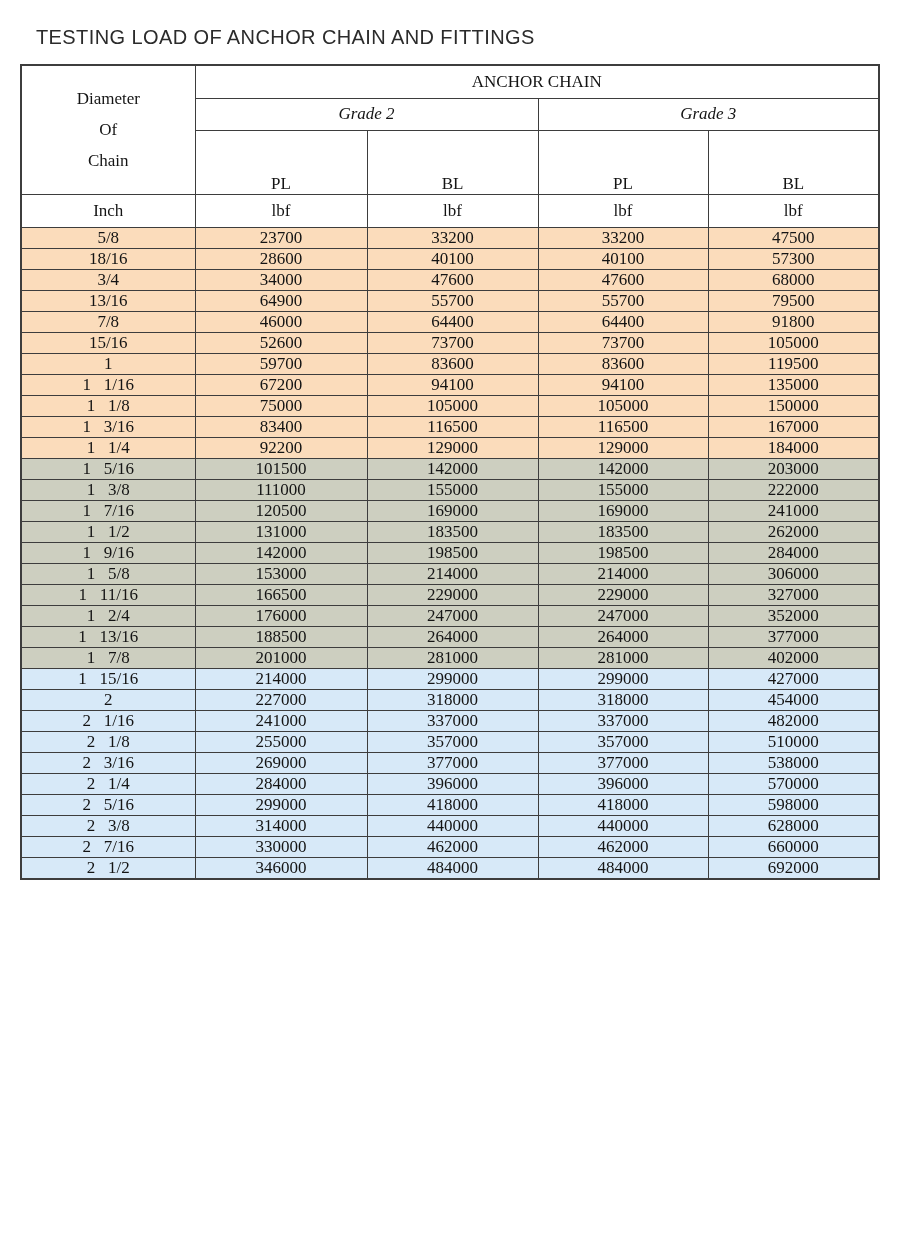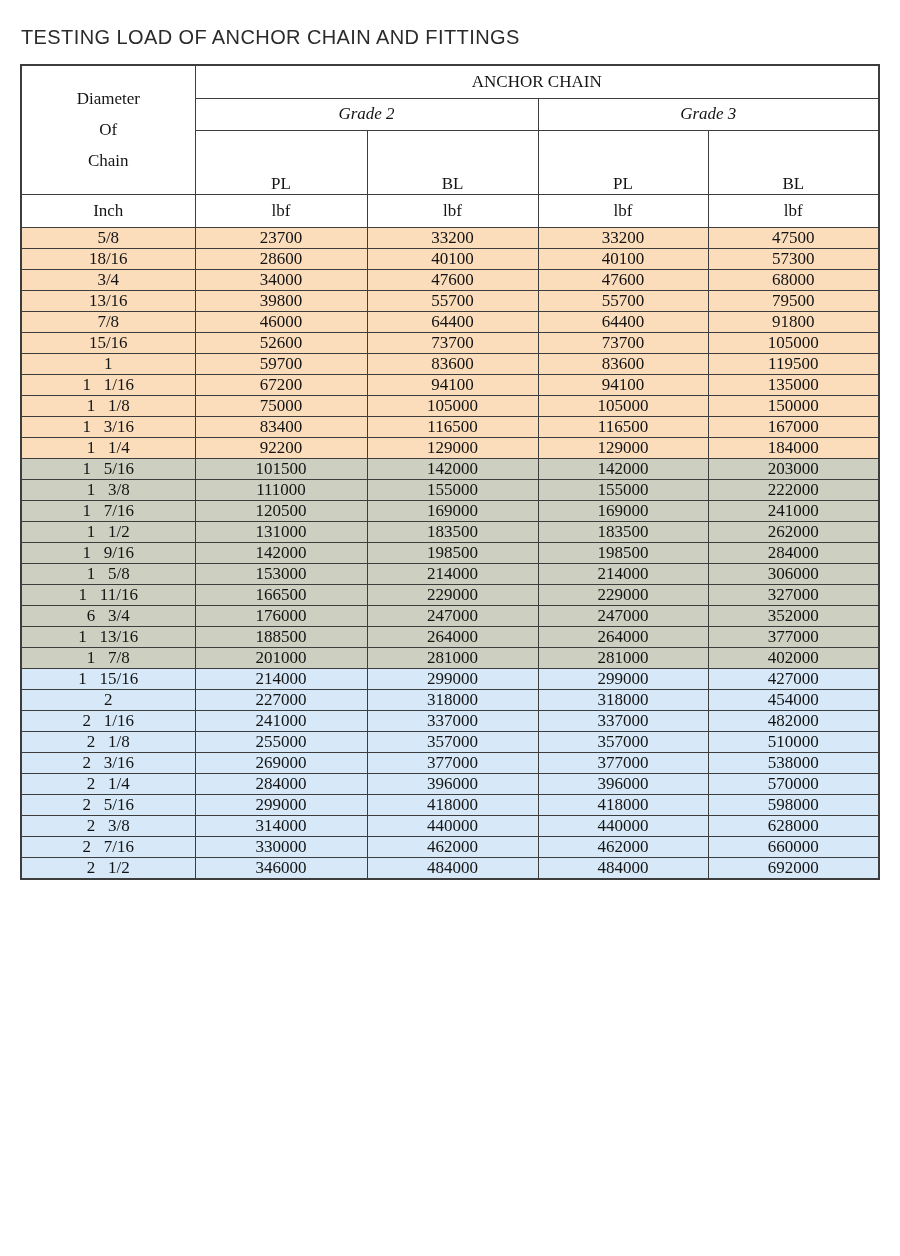--- a/index.html
+++ b/index.html
@@ -14,21 +14,21 @@
     box-sizing: border-box;
     padding: 26px 22px 0 20px;
     background: #ffffff;
   }
   .page-title {
     font-family: "Liberation Sans", sans-serif;
     font-size: 20px;
     font-weight: 400;
     color: #2b2b2b;
     letter-spacing: 0.4px;
-    margin: 0 0 15px 1px;
+    margin: 0 0 15px 16px;
     white-space: nowrap;
   }
   table.load-table {
     border-collapse: collapse;
     table-layout: fixed;
     width: 858px;
     font-family: "Liberation Serif", serif;
     font-size: 17px;
     color: #141414;
     border: 2px solid var(--border-color, #3d3d3d);
@@ -122,21 +122,21 @@
     </tr>
         <tr class="band-peach">
       <td class="diameter-cell">3/4</td>
       <td>34000</td>
       <td>47600</td>
       <td>47600</td>
       <td>68000</td>
     </tr>
         <tr class="band-peach">
       <td class="diameter-cell">13/16</td>
-      <td>39800</td>
+      <td>64900</td>
       <td>55700</td>
       <td>55700</td>
       <td>79500</td>
     </tr>
         <tr class="band-peach">
       <td class="diameter-cell">7/8</td>
       <td>46000</td>
       <td>64400</td>
       <td>64400</td>
       <td>91800</td>
@@ -226,21 +226,21 @@
       <td>306000</td>
     </tr>
         <tr class="band-gray">
       <td class="diameter-cell">1   11/16</td>
       <td>166500</td>
       <td>229000</td>
       <td>229000</td>
       <td>327000</td>
     </tr>
         <tr class="band-gray">
-      <td class="diameter-cell">6   3/4</td>
+      <td class="diameter-cell">1   2/4</td>
       <td>176000</td>
       <td>247000</td>
       <td>247000</td>
       <td>352000</td>
     </tr>
         <tr class="band-gray">
       <td class="diameter-cell">1   13/16</td>
       <td>188500</td>
       <td>264000</td>
       <td>264000</td>

